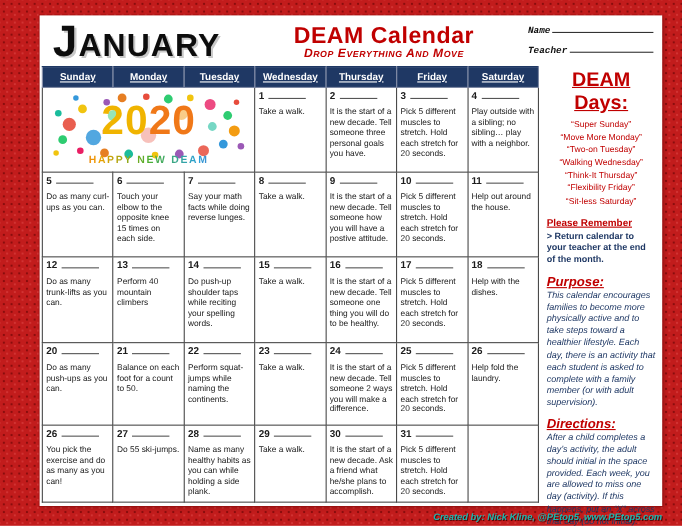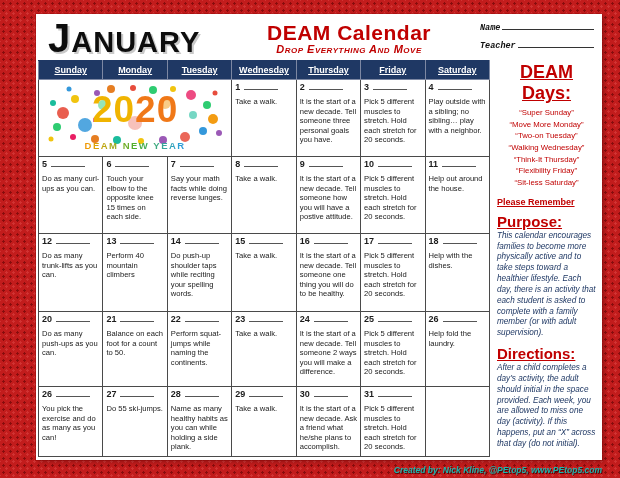--- a/index.html
+++ b/index.html
@@ -77,21 +77,21 @@
     text-align:center; color:#c00000; font-weight:bold; font-size:18px;
     text-decoration:underline; margin-bottom:3px;
   }
   .deam-day { text-align:center; color:#c00000; font-size:7.8px; line-height:1.5; }
   .remember-heading {
     color:#c00000; font-weight:bold; font-size:9px; text-decoration:underline;
     margin:8px 0 3px 0;
   }
   .remember-item { color:#1f3864; font-size:8.2px; font-weight:600; line-height:1.3; margin-bottom:7px; }
   .section-heading {
-    color:#c00000; font-weight:bold; font-size:15px;
+    color:#c00000; font-weight:bold; font-style:italic; font-size:12px;
     text-decoration:underline; margin:6px 0 1px 0;
   }
   .section-text { color:#1f3864; font-size:8.2px; font-style:italic; font-weight:500; line-height:1.32; }
   
   .credit {
     position:absolute; right:18px; bottom:3px;
     font-size:8.5px; font-style:italic; font-weight:bold;
     color:#18b8b0; text-shadow:1px 1px 0 rgba(60,0,0,.8);
   }
 </style>
@@ -170,21 +170,21 @@
                     <circle cx="170" cy="10" r="2.5" fill="#e74c3c"></circle>
                 <circle cx="174" cy="50" r="3" fill="#9b59b6"></circle>
                     <circle cx="6" cy="56" r="2.5" fill="#f1c40f"></circle>
                 <circle cx="58" cy="22" r="5" fill="#2ecc71" opacity=".5"></circle>
                     <circle cx="120" cy="20" r="6" fill="#f39c12" opacity=".5"></circle>
                 <circle cx="90" cy="40" r="7" fill="#e74c3c" opacity=".35"></circle>
                     <circle cx="148" cy="32" r="4" fill="#1abc9c" opacity=".6"></circle>
               </g>
             </svg>
             <div class="ny-year">2020</div>
-            <div class="ny-caption">DEAM NEW YEAR</div>
+            <div class="ny-caption">HAPPY NEW DEAM</div>
           </div>
         </td>
         <td>
           <div class="daynum">
                 <span>1</span>
                 <span class="blank"></span>
               </div>
           <div class="daytext">Take a walk.</div>
         </td>
         <td>
@@ -418,20 +418,21 @@
       <div class="deam-days-heading">DEAM Days:</div>
       <div class="deam-day">“Super Sunday”</div>
       <div class="deam-day">“Move More Monday”</div>
       <div class="deam-day">“Two-on Tuesday”</div>
       <div class="deam-day">“Walking Wednesday”</div>
       <div class="deam-day">“Think-It Thursday”</div>
       <div class="deam-day">“Flexibility Friday”</div>
       <div class="deam-day">“Sit-less Saturday”</div>
 
       <div class="remember-heading">Please Remember</div>
+      <div class="remember-item">&gt; Return calendar to your teacher at the end of the month.</div>
 
       <div class="section-heading">Purpose:</div>
       <div class="section-text">This calendar encourages families to become more physically active and to take steps toward a healthier lifestyle.  Each day, there is an activity that each student is asked to complete with a family member (or with adult supervision).</div>
 
       <div class="section-heading">Directions:</div>
       <div class="section-text">After a child completes a day’s activity, the adult should initial in the space provided.  Each week, you are allowed to miss one day (activity).  If this happens, put an “X” across that day (do not initial).</div>
     </div>
 
   </div>
 </div>

